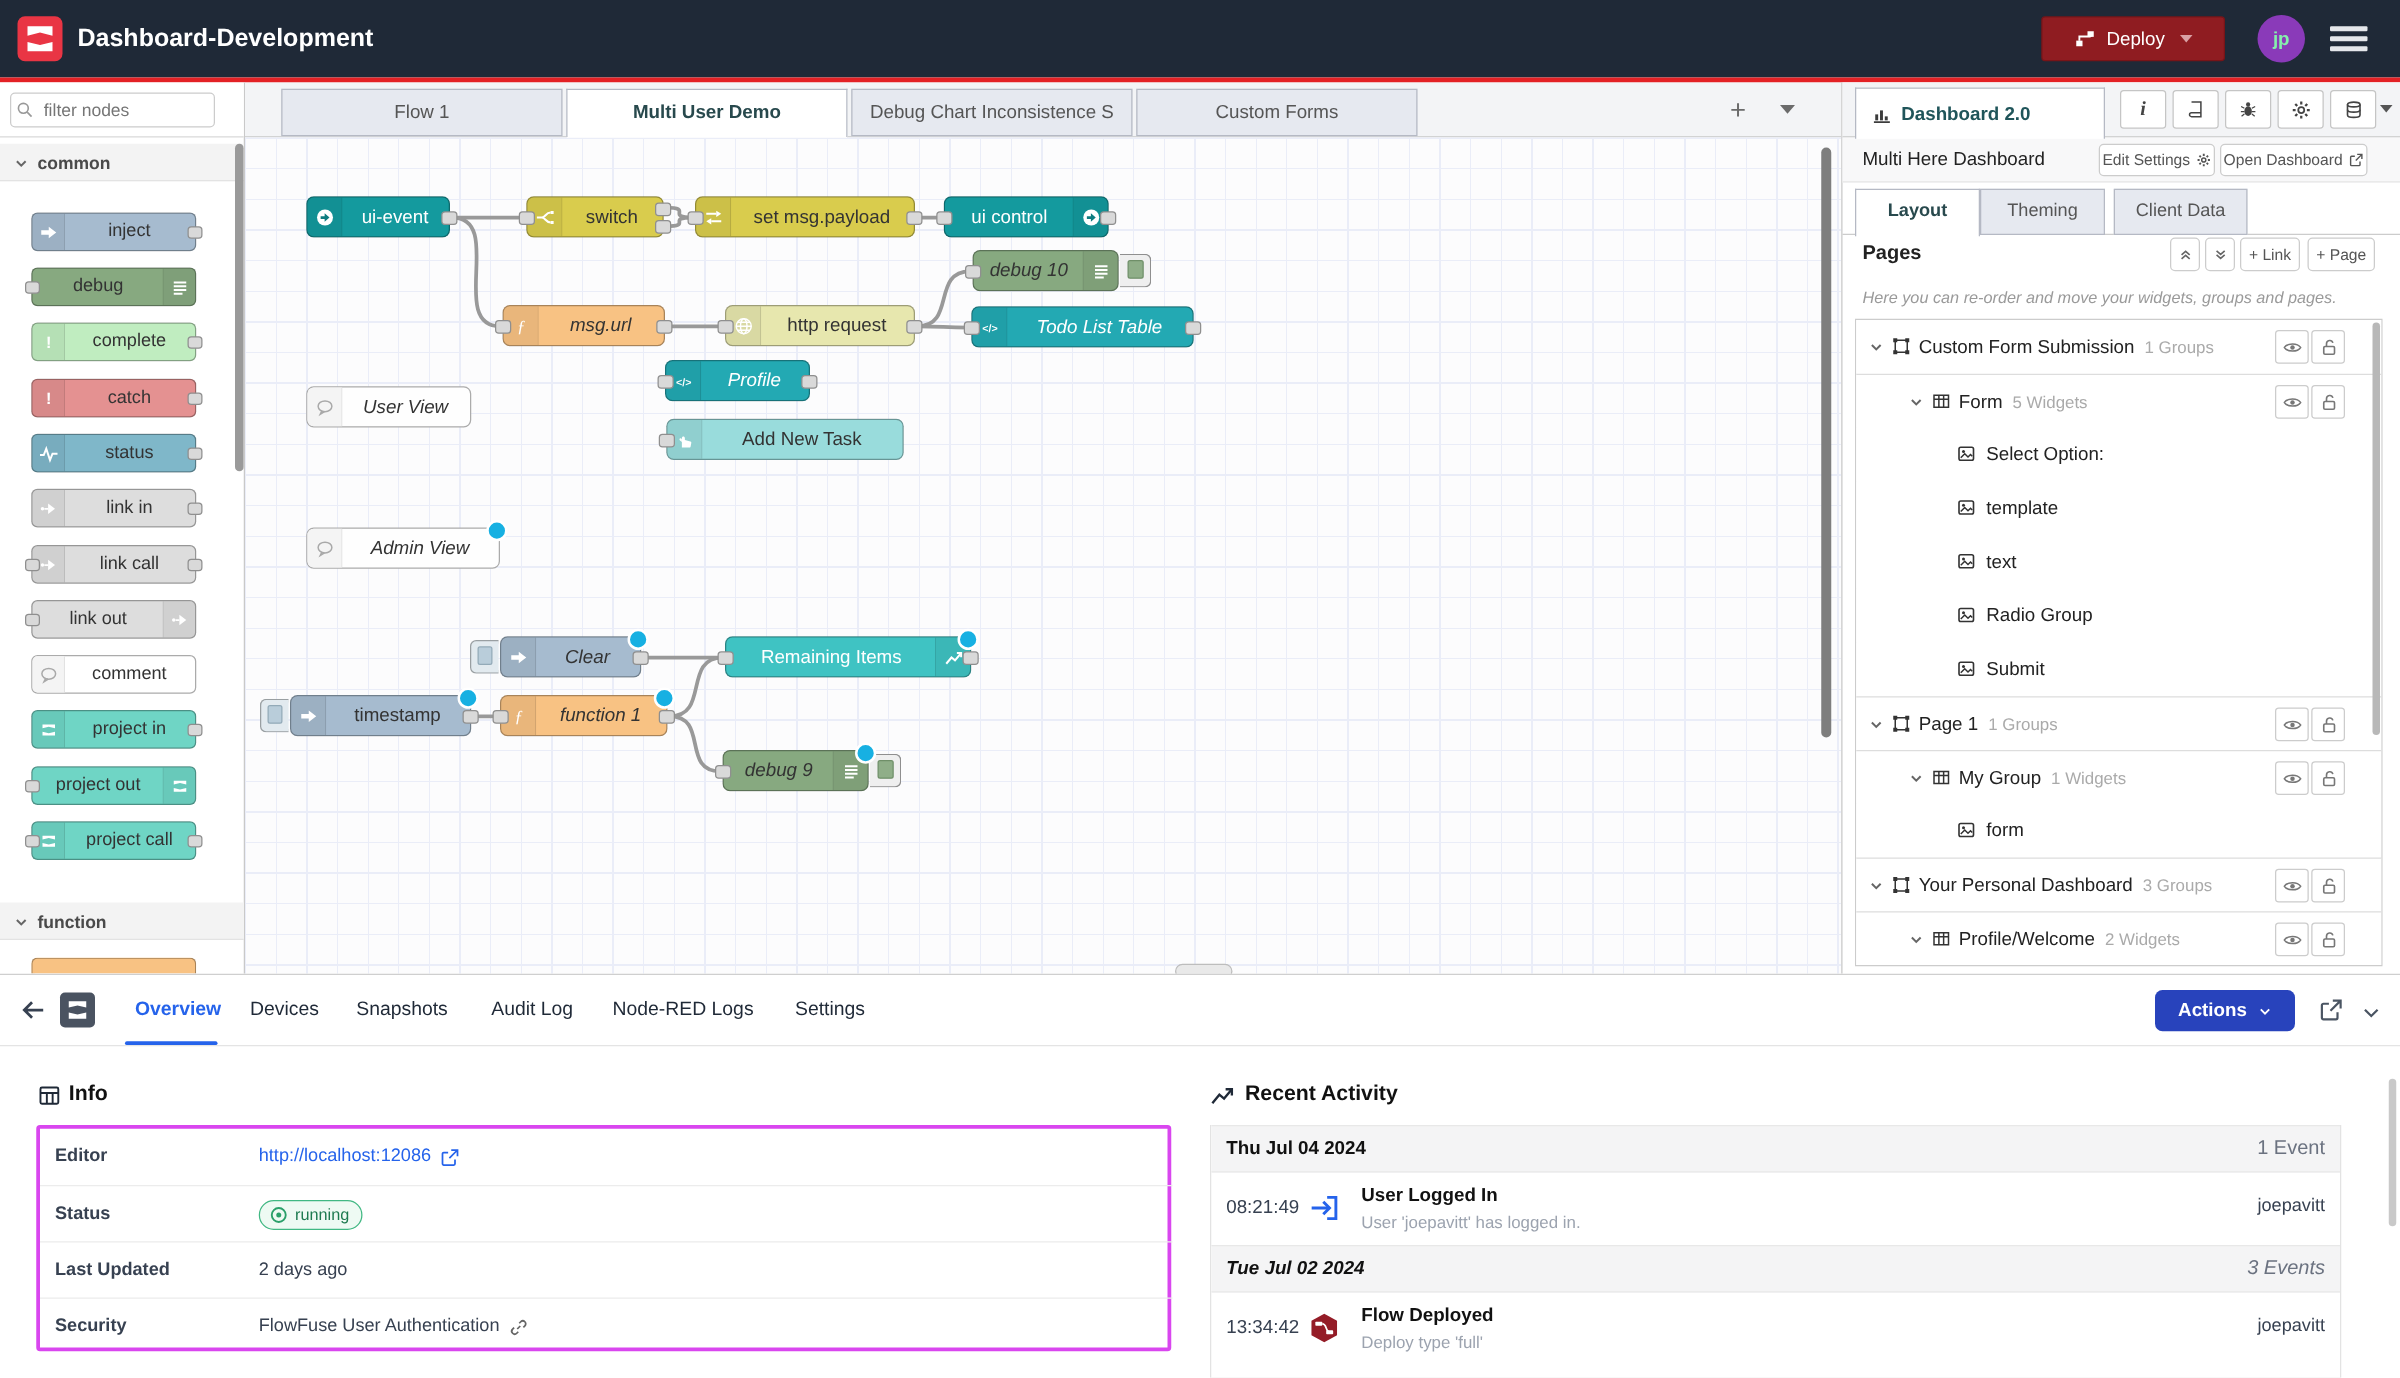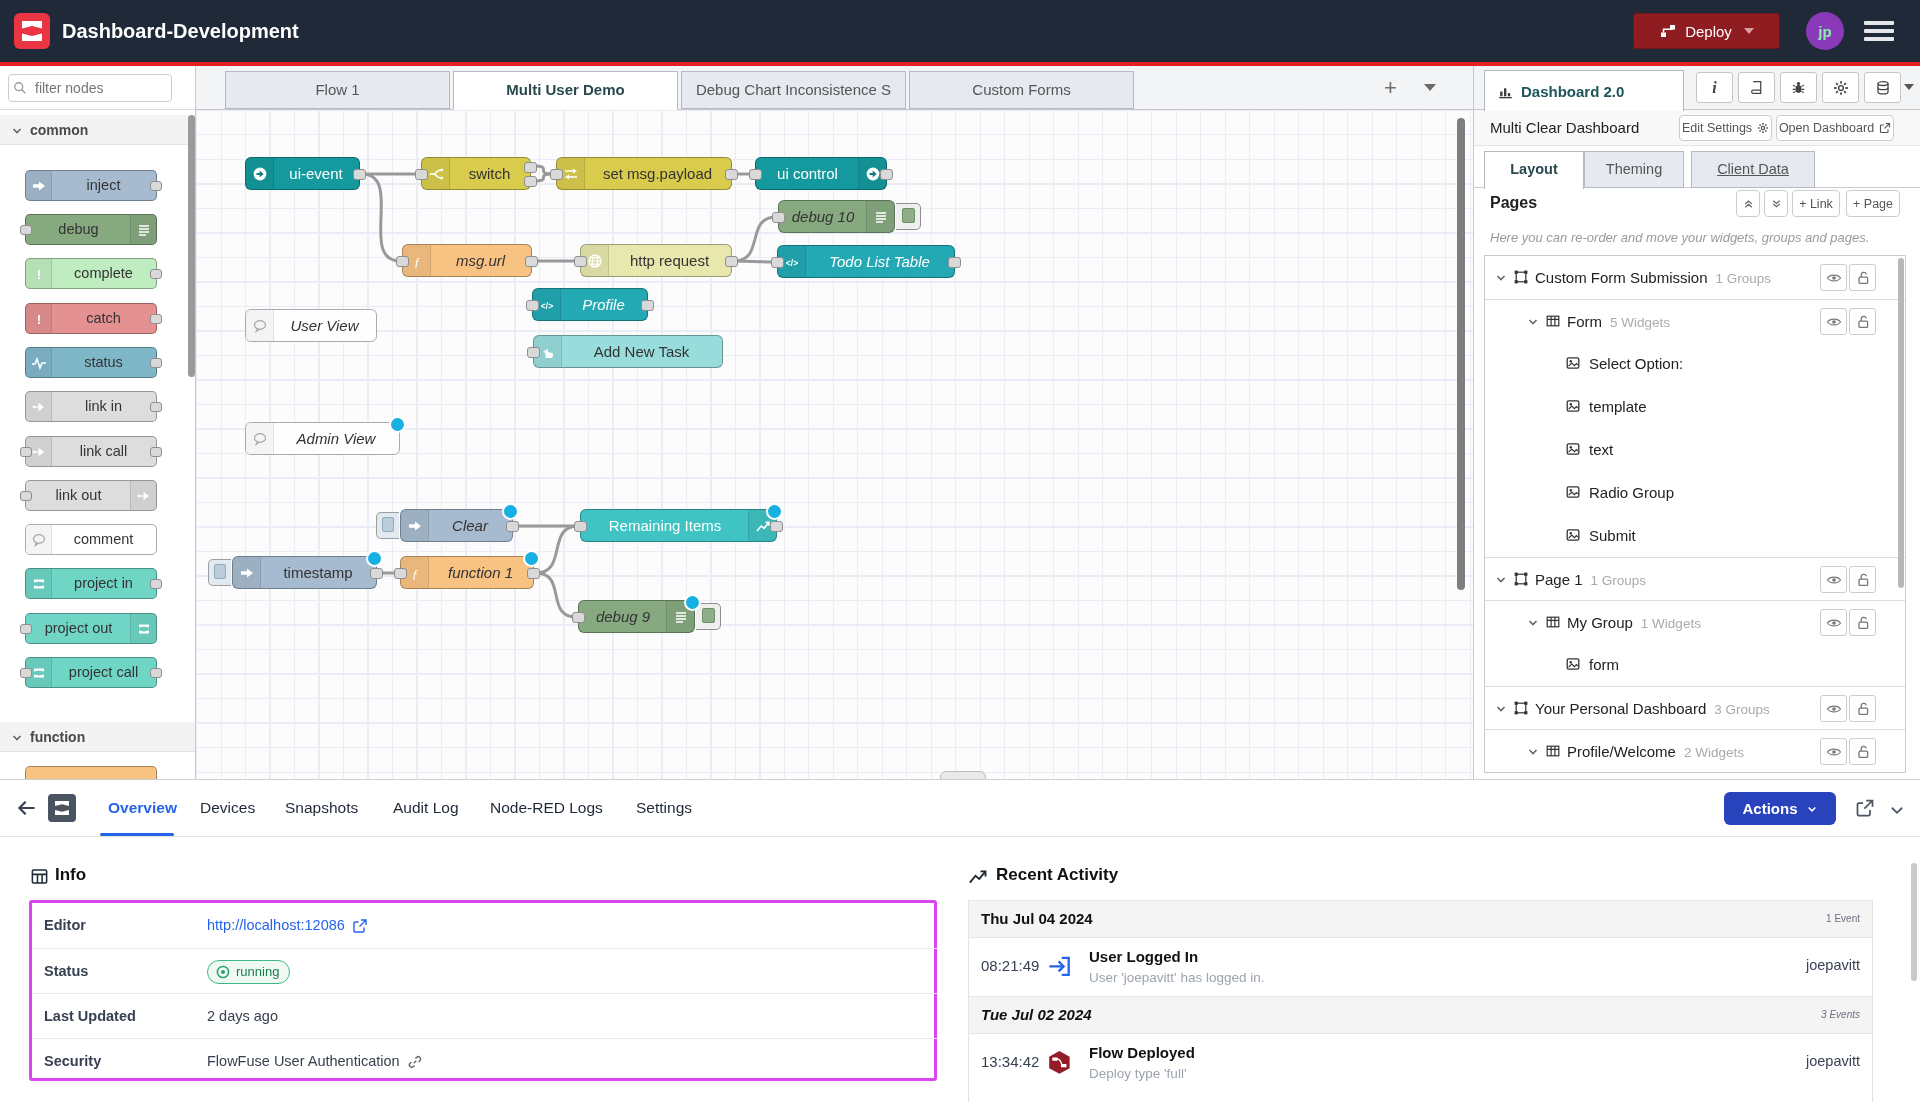--- a/index.html
+++ b/index.html
@@ -118,21 +118,21 @@
   .inforow{position:absolute;left:0;width:906px;height:45px;box-sizing:border-box;}
   .inforow.b{border-top:1px solid #ececec;}
   .inforow .ilabel{position:absolute;left:12px;top:0;line-height:45px;font-size:14.5px;font-weight:700;color:#374151;}
   .inforow .ival{position:absolute;left:175px;top:0;line-height:45px;font-size:14.5px;color:#374151;display:flex;align-items:center;gap:7px;height:45px;}
   .ival a{color:#2563eb;text-decoration:none;}
   .badge{display:inline-flex;align-items:center;gap:5px;height:22px;padding:0 10px 0 7px;border:1.5px solid #41b883;border-radius:12px;
          background:#eefaf3;color:#1d7a4f;font-size:13px;}
   #act-card{position:absolute;left:968px;top:120px;width:905px;height:203px;border:1px solid #e3e3e3;border-top:none;box-sizing:border-box;overflow:hidden;}
   .actband{position:absolute;left:0;width:903px;height:38px;background:#f4f4f5;border-top:1px solid #e8e8e8;border-bottom:1px solid #e8e8e8;box-sizing:border-box;}
   .actband .d{position:absolute;left:12px;top:0;line-height:36px;font-size:15px;font-weight:700;color:#111;}
-  .actband .c{position:absolute;right:12px;top:0;line-height:36px;font-size:10px;color:#6b7280;}
+  .actband .c{position:absolute;right:12px;top:0;line-height:36px;font-size:16px;color:#6b7280;}
   .actrow{position:absolute;left:0;width:903px;height:58px;}
   .actrow .t{position:absolute;left:12px;top:19px;font-size:15px;color:#374151;}
   .actrow .aicon{position:absolute;left:78px;top:16px;}
   .actrow .ti{position:absolute;left:120px;top:10px;font-size:15px;font-weight:700;color:#111;}
   .actrow .de{position:absolute;left:120px;top:32px;font-size:13.5px;color:#9ca3af;}
   .actrow .u{position:absolute;right:12px;top:19px;font-size:14.5px;color:#374151;}
   #page-scroll{position:absolute;left:1911px;top:83px;width:6px;height:118px;background:#c9c9c9;border-radius:3px;}
 </style>
 </head>
 <body>
@@ -596,42 +596,42 @@
     <div class="sb-iconbtn" style="left:390px">
         <svg width="16" height="16" viewBox="0 0 16 16" fill="none" stroke="#444" stroke-width="1.3">
           <ellipse cx="8" cy="3.6" rx="5" ry="1.9"></ellipse>
           <path d="M3 3.6v4.2c0 1.05 2.24 1.9 5 1.9s5-.85 5-1.9V3.6"></path>
           <path d="M3 7.8v4.2c0 1.05 2.24 1.9 5 1.9s5-.85 5-1.9V7.8"></path>
         </svg>
       </div>
     <div id="sb-caret"></div>
   </div>
   <div id="sb-mud">
-    <div class="name">Multi Clear Dashboard</div>
+    <div class="name">Multi Here Dashboard</div>
     <div class="sb-minibtn" style="left:205px;width:93px">
       <span>Edit Settings</span>
       <svg width="12" height="12" viewBox="0 0 16 16">
           <circle cx="8" cy="8" r="2.2" fill="none" stroke="#555" stroke-width="1.6"></circle>
           <g stroke="#555" stroke-width="2">
             <path d="M8 1.4v2.2M8 12.4v2.2M1.4 8h2.2M12.4 8h2.2M3.4 3.4l1.5 1.5M11.1 11.1l1.5 1.5M12.6 3.4l-1.5 1.5M4.9 11.1l-1.5 1.5"></path>
           </g>
         </svg>
     </div>
     <div class="sb-minibtn" style="left:302px;width:118px">
       <span>Open Dashboard</span>
       <svg width="12" height="12" viewBox="0 0 16 16" fill="none" stroke="#555" stroke-width="1.5">
           <path d="M12 9.5V13a1 1 0 0 1-1 1H3a1 1 0 0 1-1-1V5a1 1 0 0 1 1-1h3.5"></path>
           <path d="M9 2h5v5M14 2 7.5 8.5"></path>
         </svg>
     </div>
   </div>
   <div id="sb-tabs">
       <div class="sb-tab active" style="left: 10px; width: 100px;">Layout</div>
       <div class="sb-tab" style="left: 110px; width: 100px;">Theming</div>
-      <div class="sb-tab" style="left: 217px; width: 124px; text-decoration: underline;">Client Data</div>
+      <div class="sb-tab" style="left: 217px; width: 107px;">Client Data</div>
     </div>
   <div id="sb-pages-title">Pages</div>
   <div class="pg-btn" style="left:262px;width:24px">
       <svg width="13" height="13" viewBox="0 0 16 16" fill="none" stroke="#666" stroke-width="1.6">
         <path d="M4 8.5 8 5l4 3.5M4 12.5 8 9l4 3.5"></path>
       </svg>
     </div>
   <div class="pg-btn" style="left:290px;width:24px">
       <svg width="13" height="13" viewBox="0 0 16 16" fill="none" stroke="#666" stroke-width="1.6">
         <path d="M4 4.5 8 8l4-3.5M4 8.5 8 12l4-3.5"></path>

